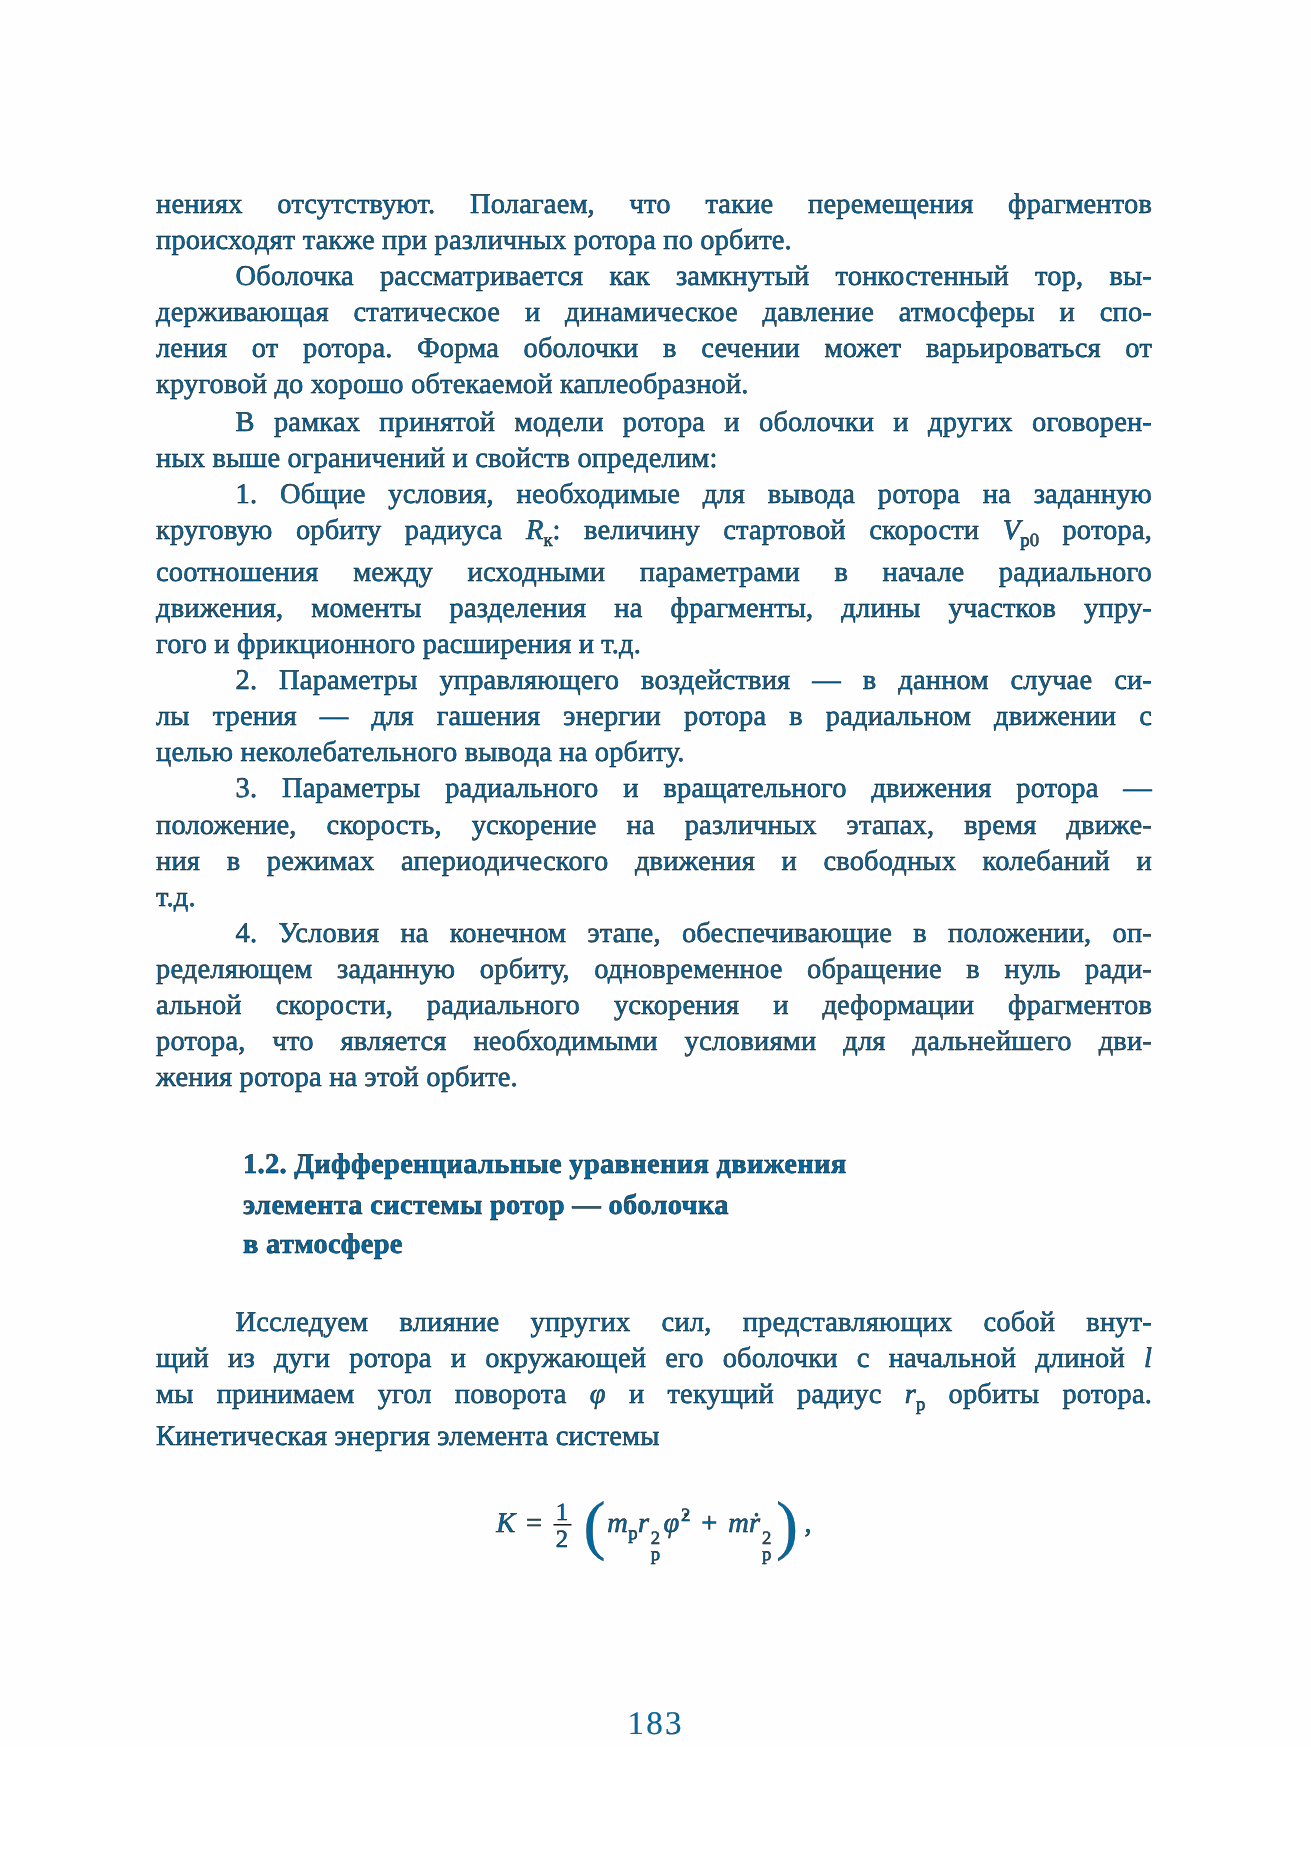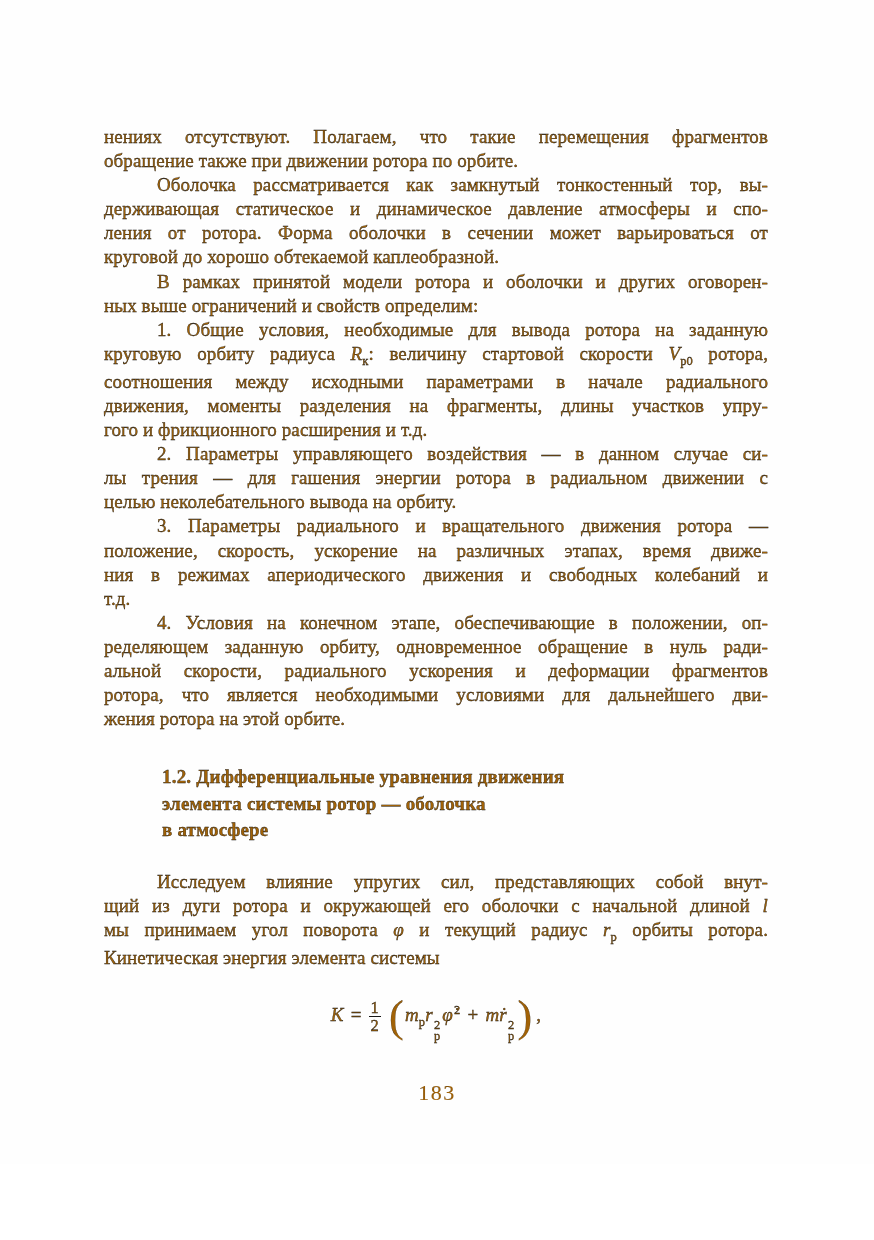--- a/index.html
+++ b/index.html
@@ -1,20 +1,20 @@
 <!DOCTYPE html>
 <html lang="ru"><head>
 <meta charset="utf-8">
 <style>
   html,body{margin:0;padding:0;background:#ffffff;}
   .page{
     position:relative;
     width:874px;height:1164px;
     background:#fefefe;
-    color:#a16207;
+    color:#0369a1;
     font-family:"Liberation Serif","DejaVu Serif",serif;
     overflow:hidden;
     -webkit-text-stroke:0.35px #161616;
   }
   .textblock{position:absolute;left:104px;top:126px;width:664px;}
   .para{margin:0;}
   .line{
     height:24.1px;
     font-size:19px;
     letter-spacing:0.1px;
@@ -55,34 +55,34 @@
   }
   .ss{
     display:inline-flex;flex-direction:column;align-items:flex-start;
     font-size:12.5px;line-height:10.5px;
     vertical-align:-8px;font-style:normal;margin:0 2px 0 1px;
   }
   .msub{font-size:12.5px;vertical-align:-5px;}
   .supl{font-size:12.5px;vertical-align:7px;margin-left:1px;}
   .comma{margin-left:3px;}
   .pageno{
-    position:absolute;top:1080px;left:0;width:100%;
+    position:absolute;top:1136px;left:0;width:100%;
     text-align:center;
     font-size:22px;letter-spacing:1.5px;
     -webkit-text-stroke:0.1px #161616;
   }
 </style>
 </head>
 <body>
 
 <div class="page">
   <div class="textblock" id="content-root">
       <div class="para">
         <div class="line just">нениях отсутствуют. Полагаем, что такие перемещения фрагментов</div>
-        <div class="line">обращение также при движении ротора по орбите.</div>
+        <div class="line">происходят также при различных ротора по орбите.</div>
       </div>
       <div class="para">
         <div class="line just ind">Оболочка рассматривается как замкнутый тонкостенный тор, вы-</div>
         <div class="line just">держивающая статическое и динамическое давление атмосферы и спо-</div>
         <div class="line just">ления от ротора. Форма оболочки в сечении может варьироваться от</div>
         <div class="line">круговой до хорошо обтекаемой каплеобразной.</div>
       </div>
       <div class="para">
         <div class="line just ind">В рамках принятой модели ротора и оболочки и других оговорен-</div>
         <div class="line">ных выше ограничений и свойств определим:</div>

